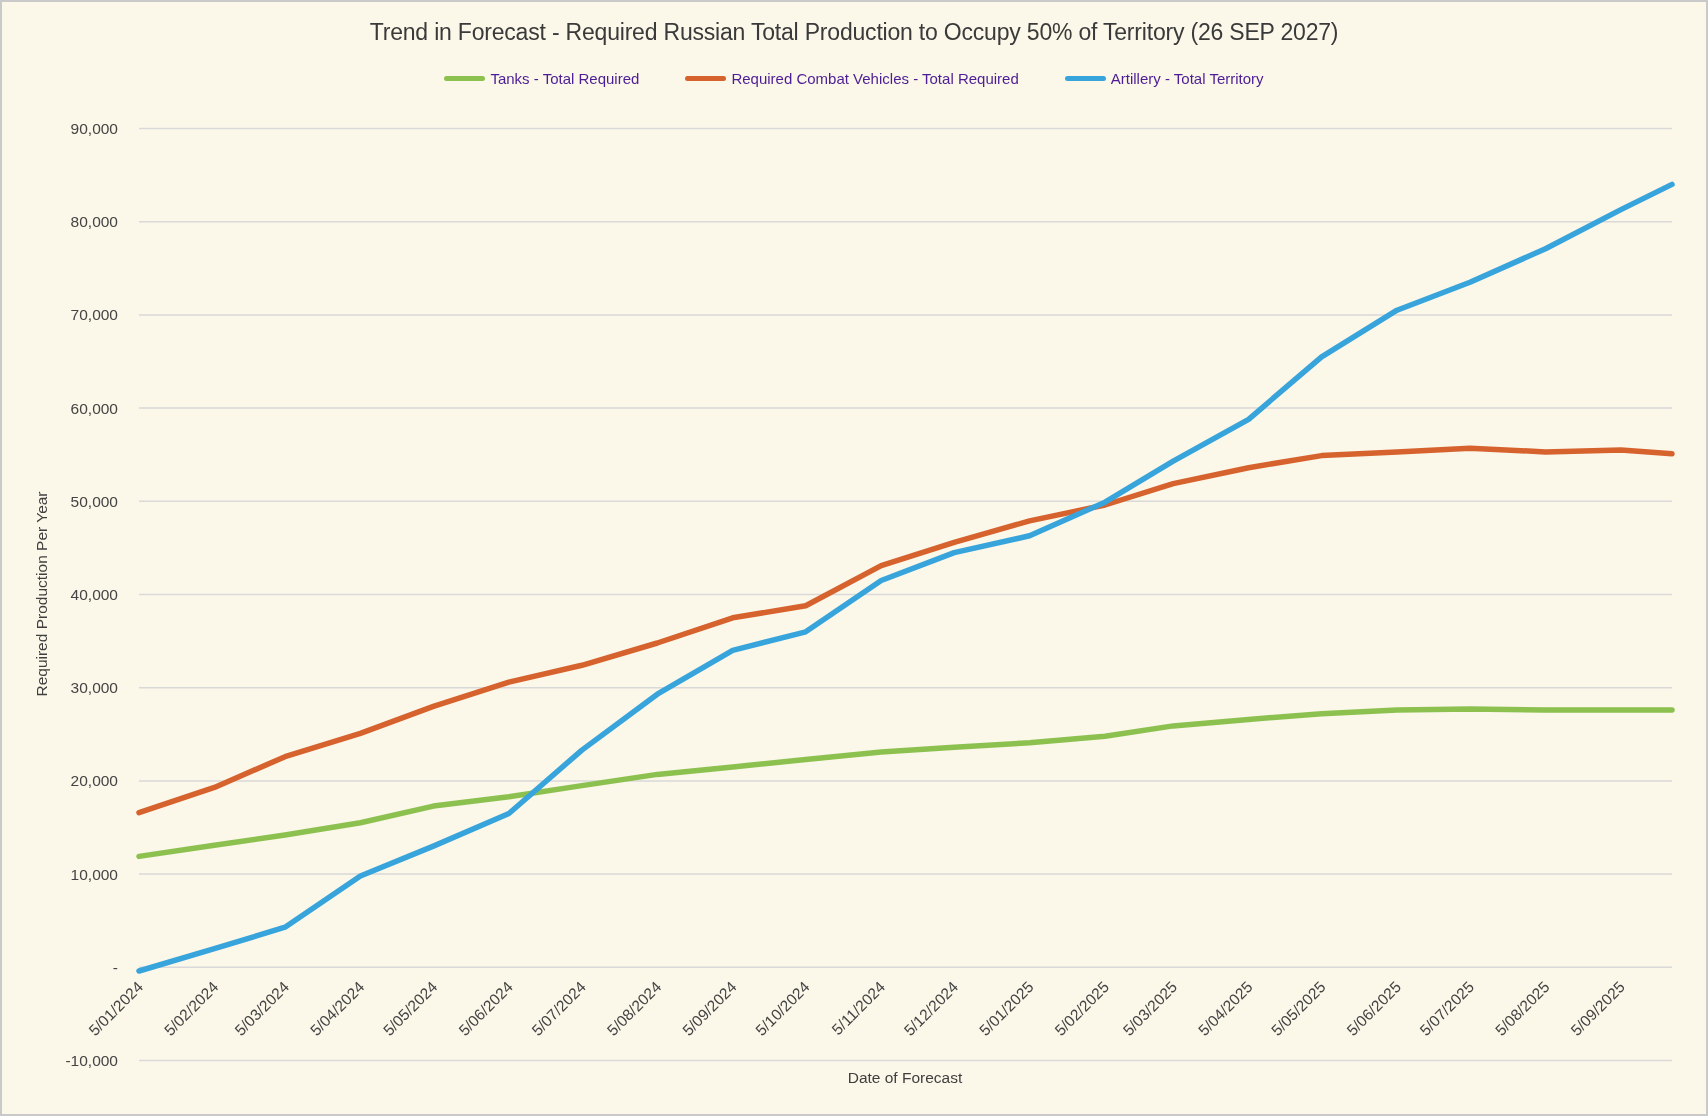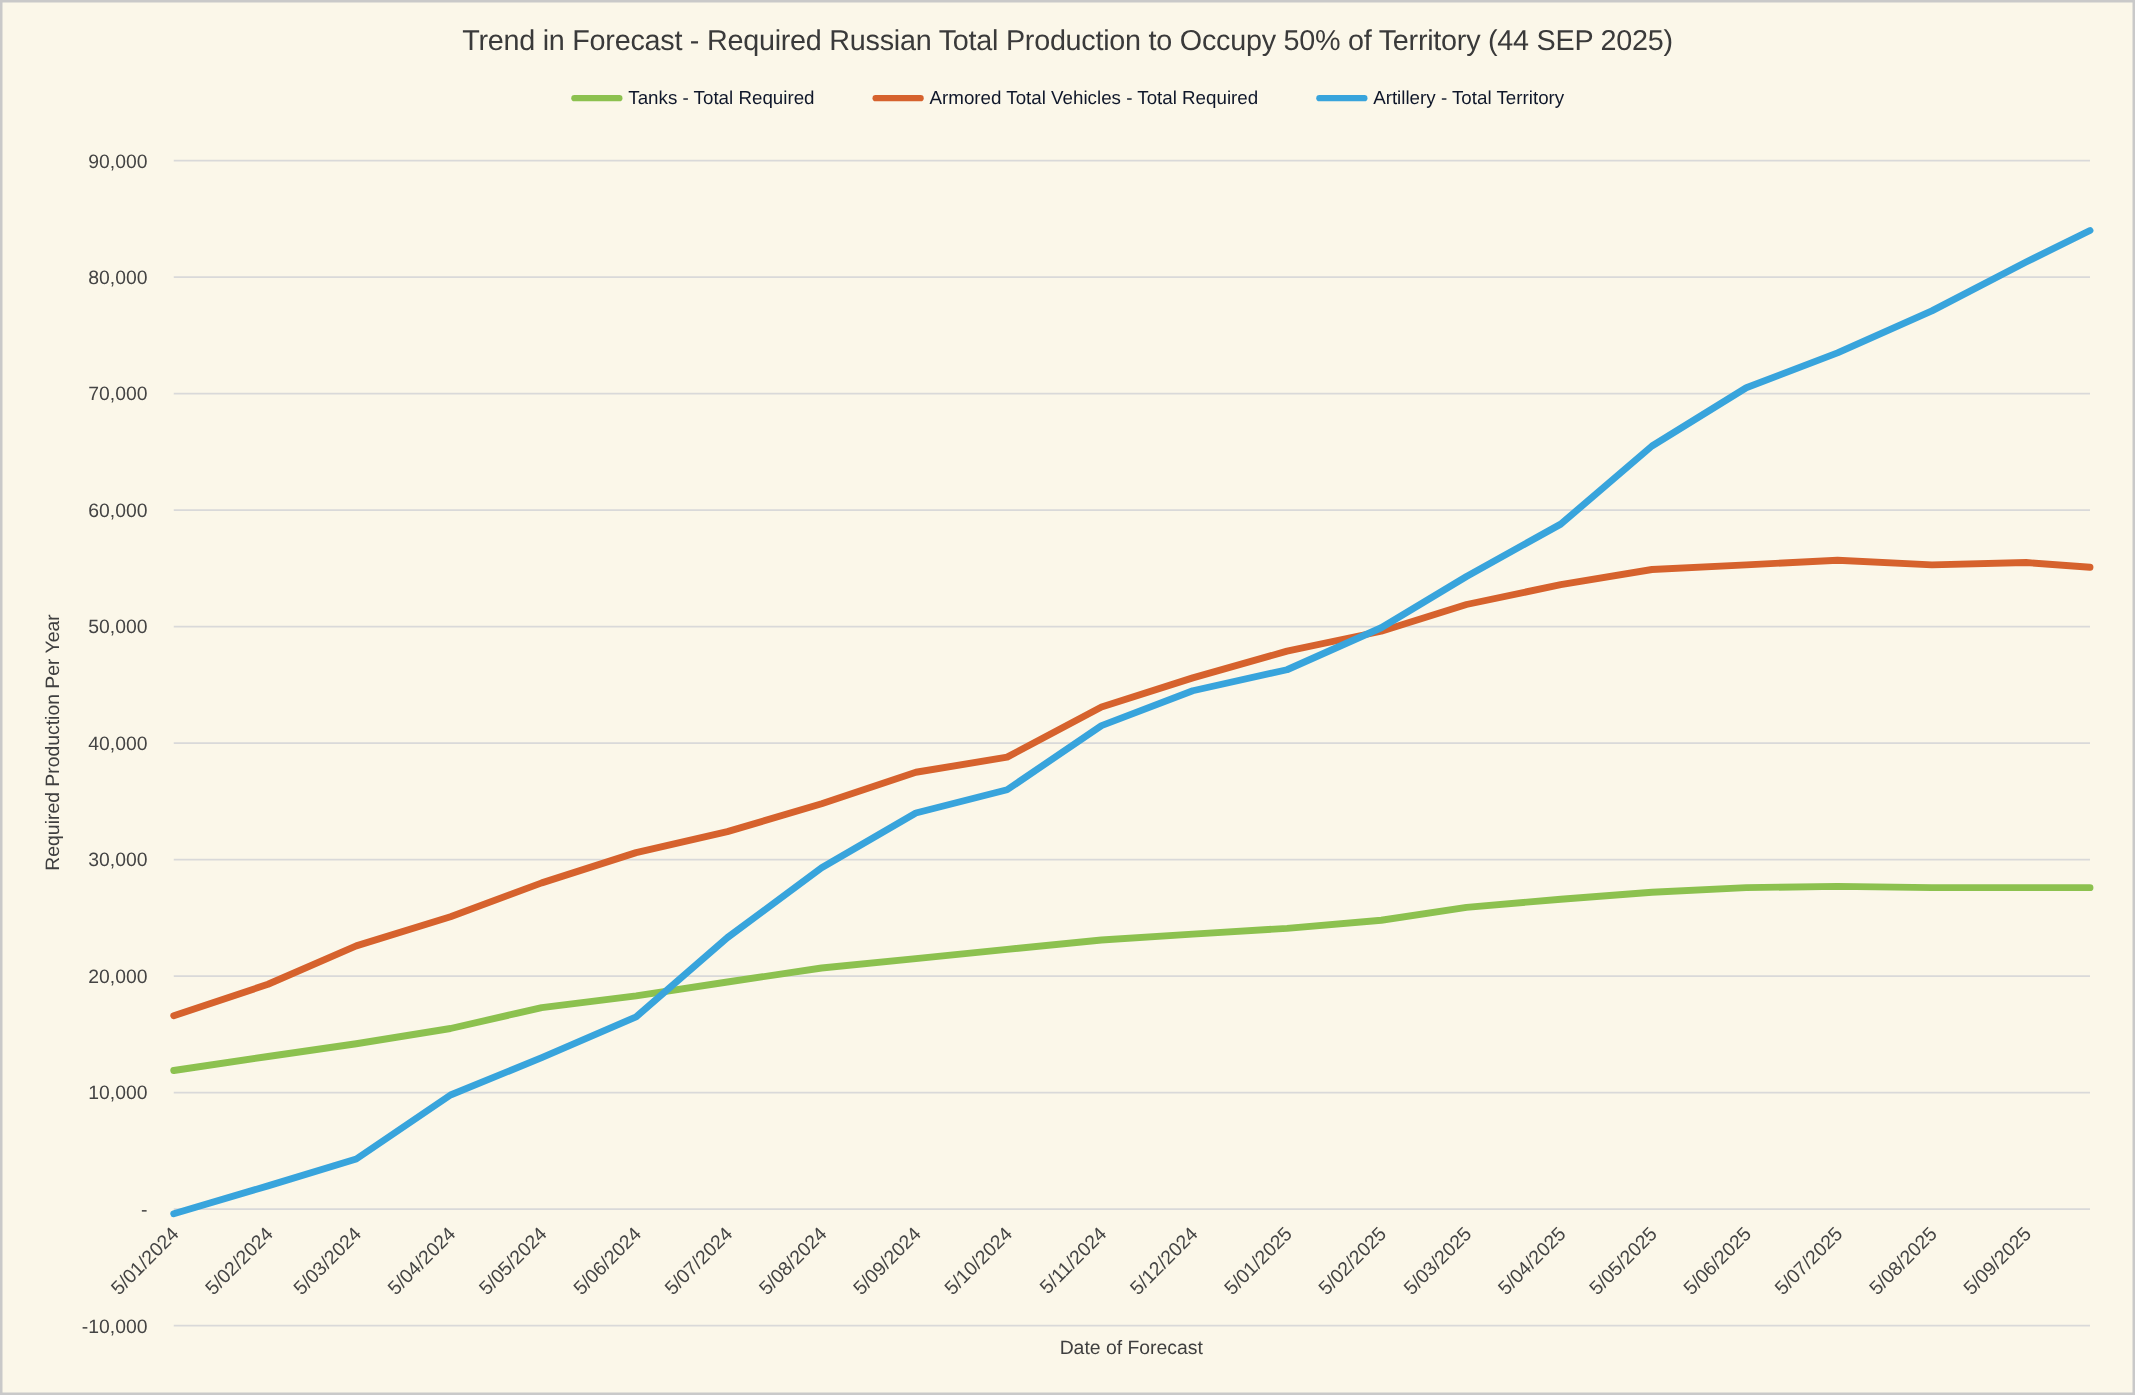--- a/index.html
+++ b/index.html
@@ -18,39 +18,39 @@
     font-size:23px;
     color:#3A3A3A;
     letter-spacing:-0.2px;
   }
   .legend{
     position:absolute;top:68px;left:0;right:0;
     display:flex;justify-content:center;align-items:center;gap:46px;
   }
   .legend-item{display:flex;align-items:center;gap:5px;cursor:default;}
   .legend-swatch{width:41px;height:5px;border-radius:3px;background:#999;}
-  .legend-label{font-size:15px;color:#0f172a;}
+  .legend-label{font-size:15px;color:#4c1d95;}
   svg{position:absolute;left:0;top:0;}
   text{font-family:"Liberation Sans", sans-serif;}
 </style>
 </head>
 <body>
 
 <div class="canvas">
 
-  <div class="chart-title">Trend in Forecast - Required Russian Total Production to Occupy 50% of Territory (44 SEP 2025)</div>
+  <div class="chart-title">Trend in Forecast - Required Russian Total Production to Occupy 50% of Territory (26 SEP 2027)</div>
 
   <div class="legend">
     <div class="legend-item">
       <span class="legend-swatch" style="background: rgb(140, 193, 79);"></span>
       <span class="legend-label">Tanks - Total Required</span>
     </div>
     <div class="legend-item">
       <span class="legend-swatch" style="background: rgb(214, 98, 45);"></span>
-      <span class="legend-label">Armored Total Vehicles - Total Required</span>
+      <span class="legend-label">Required Combat Vehicles - Total Required</span>
     </div>
     <div class="legend-item">
       <span class="legend-swatch" style="background: rgb(56, 164, 220);"></span>
       <span class="legend-label">Artillery - Total Territory</span>
     </div>
   </div>
 
   <svg id="chart" width="1708" height="1116" viewBox="0 0 1708 1116">
     <g id="gridlines">
         <line x1="137" x2="1670" y1="126.5" y2="126.5" stroke="#D9D9D9" stroke-width="1.5"></line>

